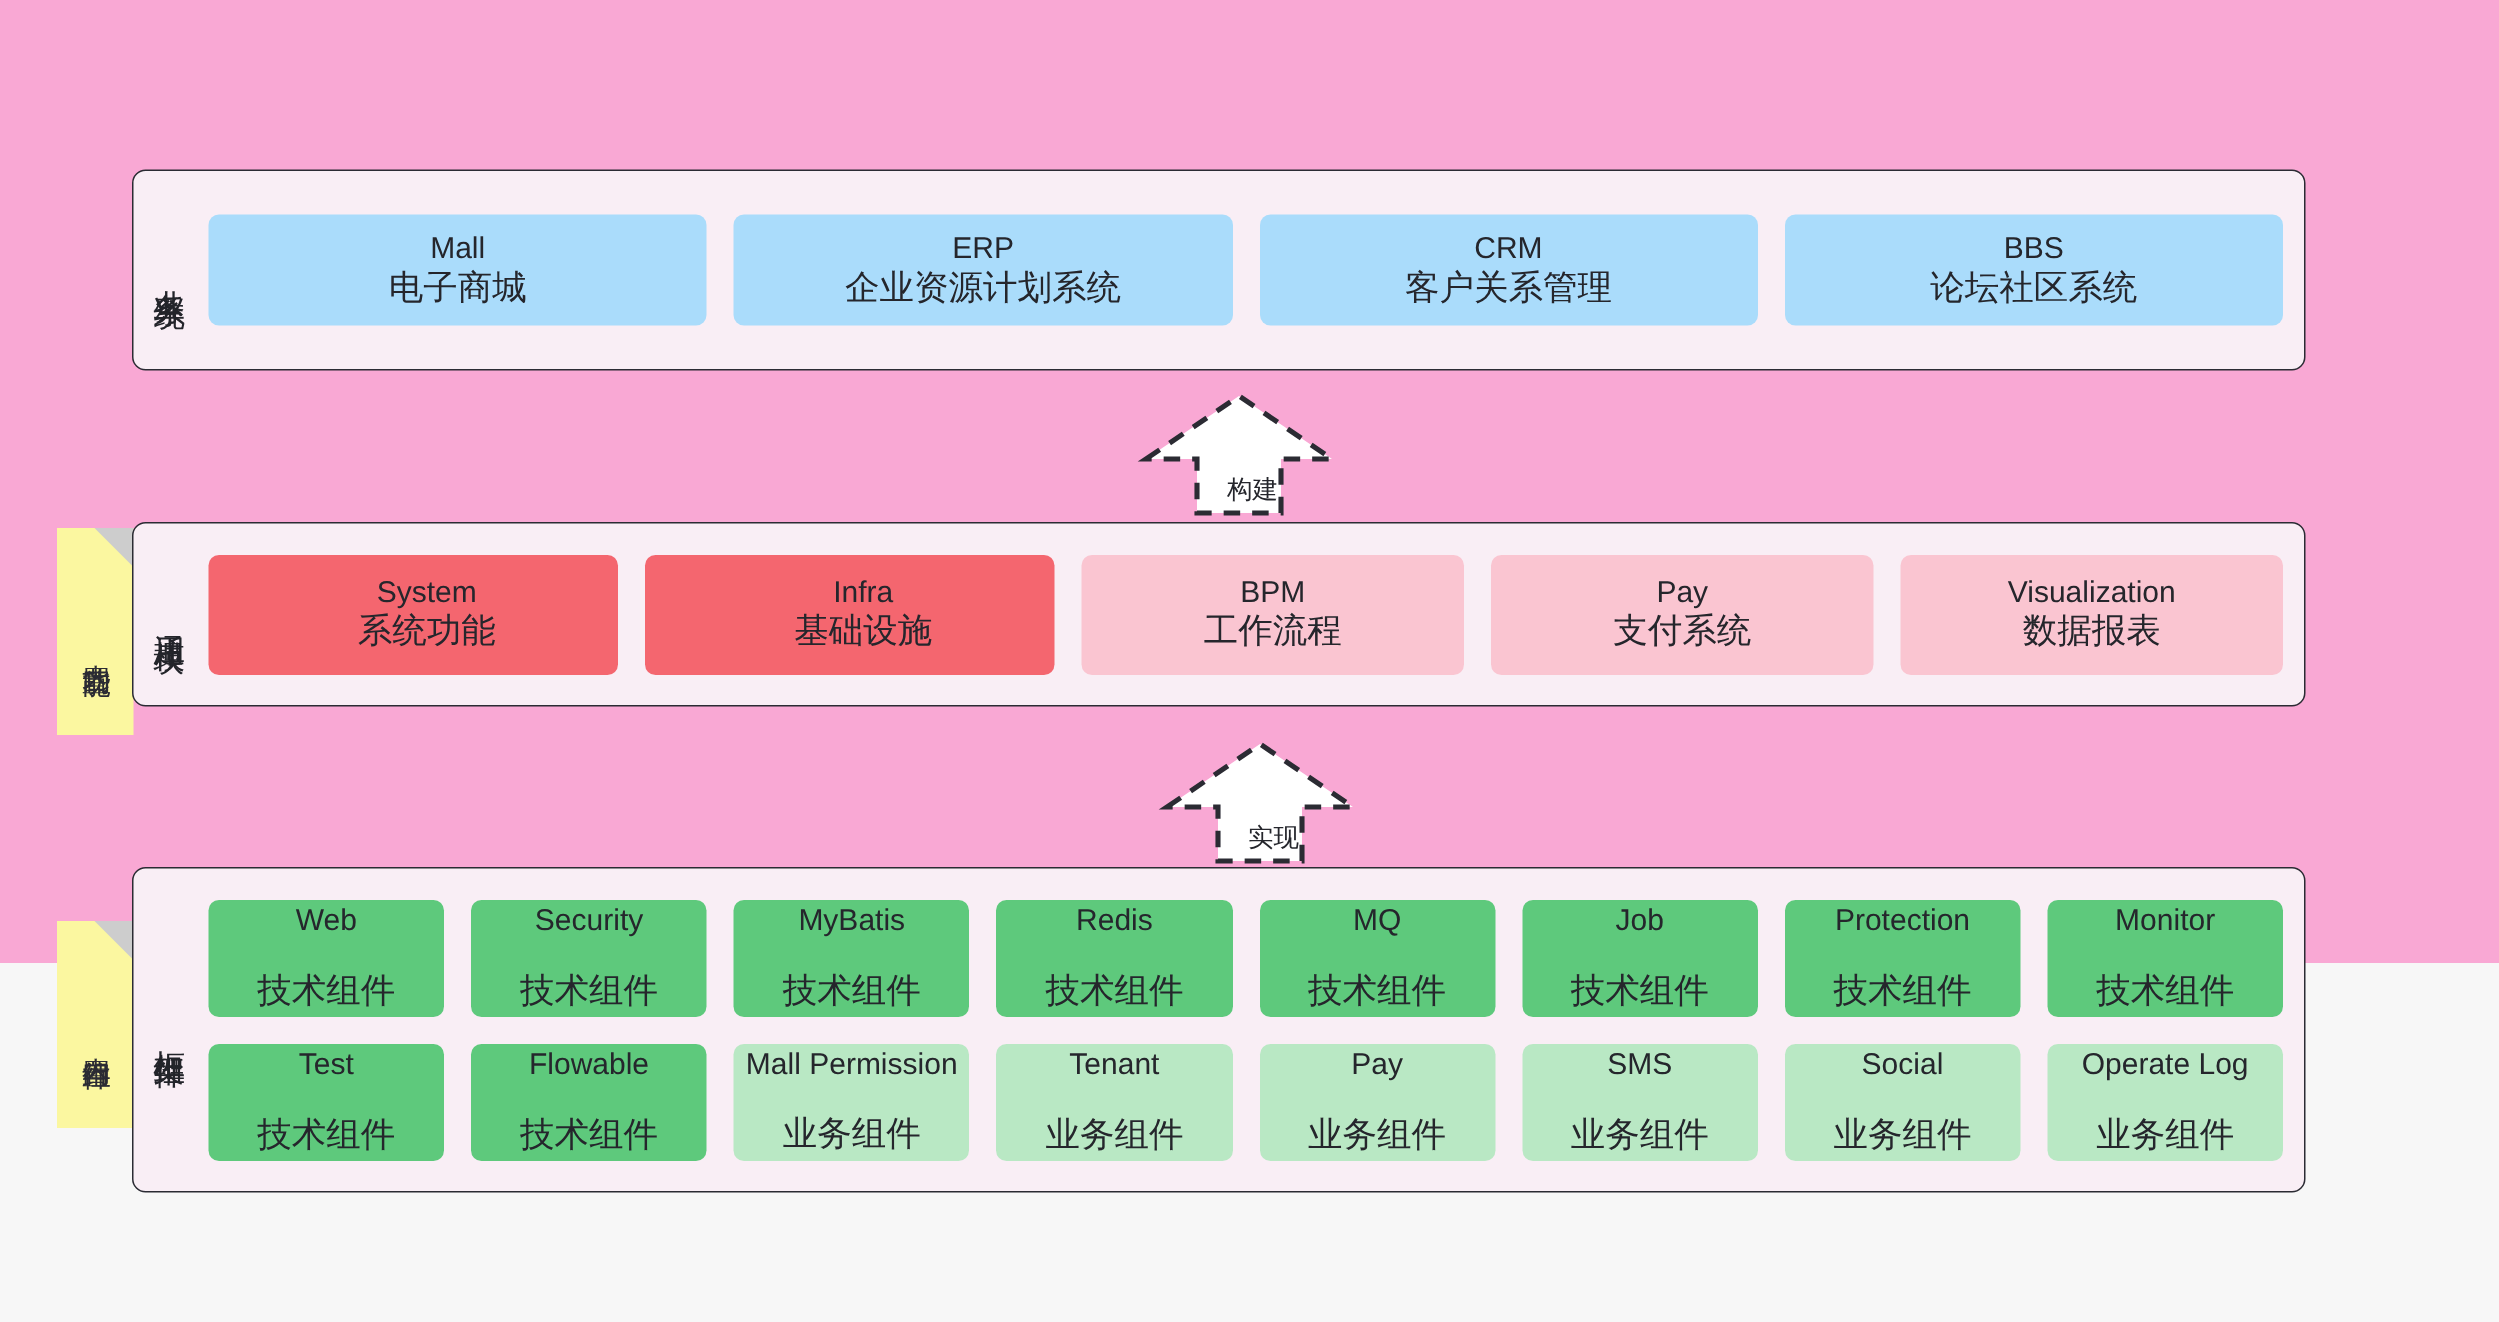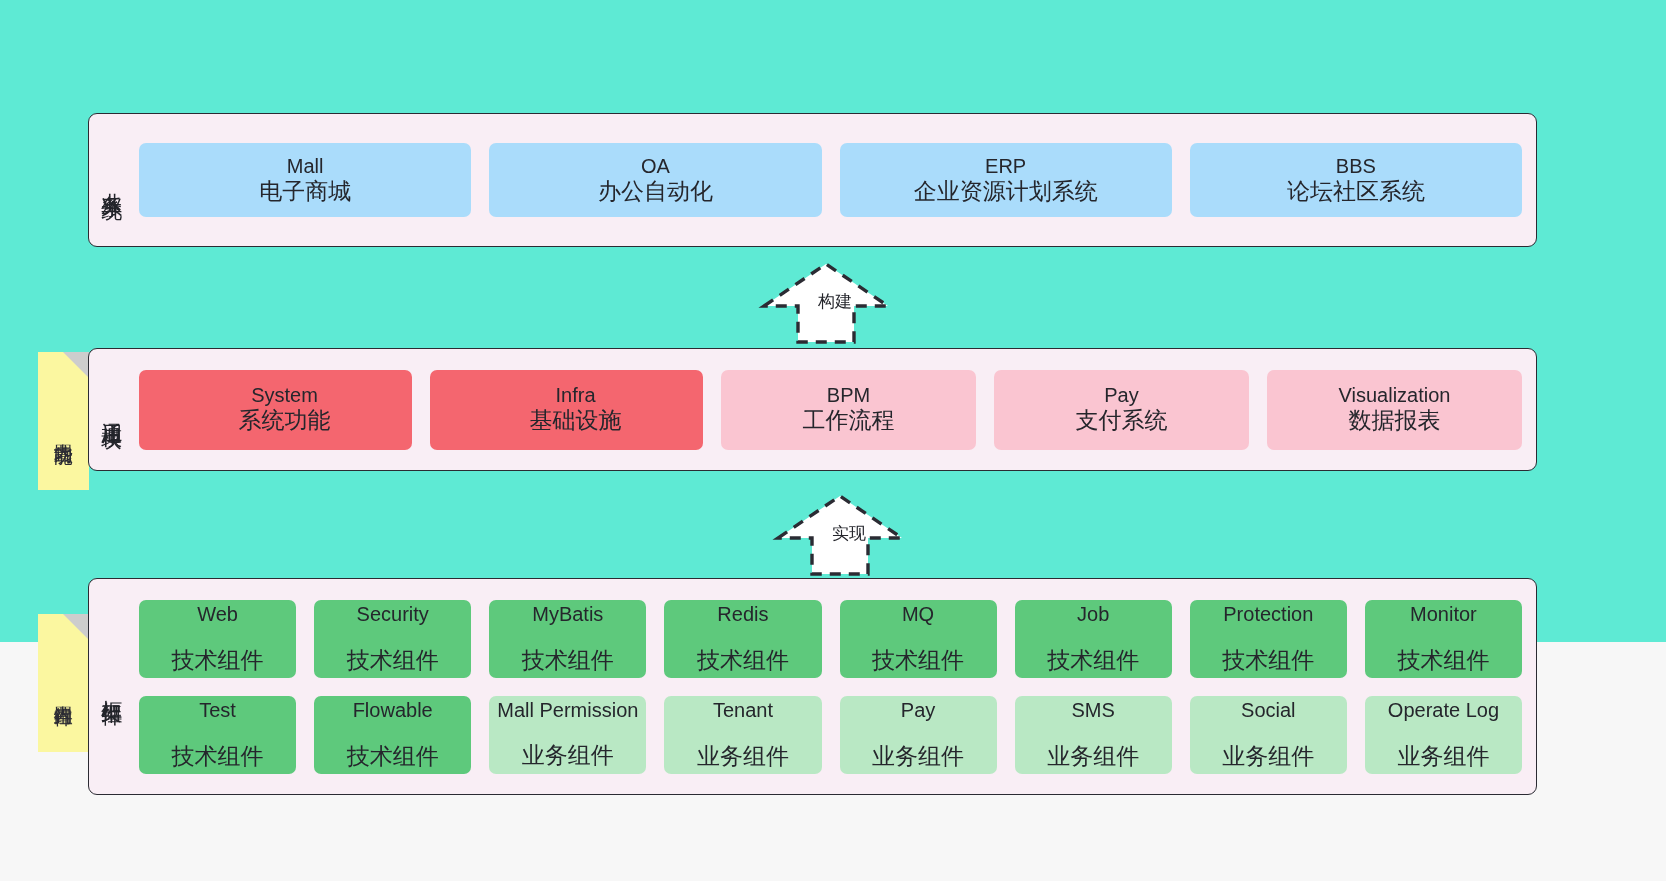--- a/index.html
+++ b/index.html
@@ -13,21 +13,21 @@
     height: 881px;
     font-family: "Liberation Sans", "DejaVu Sans", sans-serif;
     overflow: hidden;
     position: relative;
   }
   #canvas {
     position: absolute;
     inset: 0;
     width: 1666px;
     height: 642px;
-    background: #5eead4;
+    background: #f9a8d4;
   }
 
   
   .layer {
     position: absolute;
     background: #f9eef5;
     border: 1.6px solid #2b2b33;
     border-radius: 9px;
     box-sizing: border-box;
     display: flex;
@@ -143,49 +143,50 @@
   #arrow-build  { left: 756px; top: 258px; width: 150px; height: 86px; }
   #arrow-impl   { left: 770px; top: 490px; width: 150px; height: 86px; }
   .arrow-group svg { display: block; overflow: visible; }
   .arrow-label {
     position: absolute;
     font-size: 17px;
     color: #25262c;
     background: transparent;
     white-space: nowrap;
     user-select: none;
+    margin-top: 25px;
   }
   #arrow-build .arrow-label { left: 62px;  top: 32px; }
   #arrow-impl  .arrow-label { left: 62px;  top: 32px; }
 </style>
 </head>
 <body>
 
 <div id="canvas">
 
   <div class="layer" id="layer-business">
     <div class="layer-title">业务系统</div>
     <div class="layer-body">
       <div class="row">
 
         <div class="node t-blue">
           <div class="n-en">Mall</div>
           <div class="n-cn">电子商城</div>
         </div>
 
-        <div class="node t-blue">
-          <div class="n-en">OA</div>
-          <div class="n-cn">办公自动化</div>
-        </div>
 
         <div class="node t-blue">
           <div class="n-en">ERP</div>
           <div class="n-cn">企业资源计划系统</div>
         </div>
 
+        <div class="node t-blue">
+          <div class="n-en">CRM</div>
+          <div class="n-cn">客户关系管理</div>
+        </div>
 
 
         <div class="node t-blue">
           <div class="n-en">BBS</div>
           <div class="n-cn">论坛社区系统</div>
         </div>
 
       </div>
     </div>
   </div>

